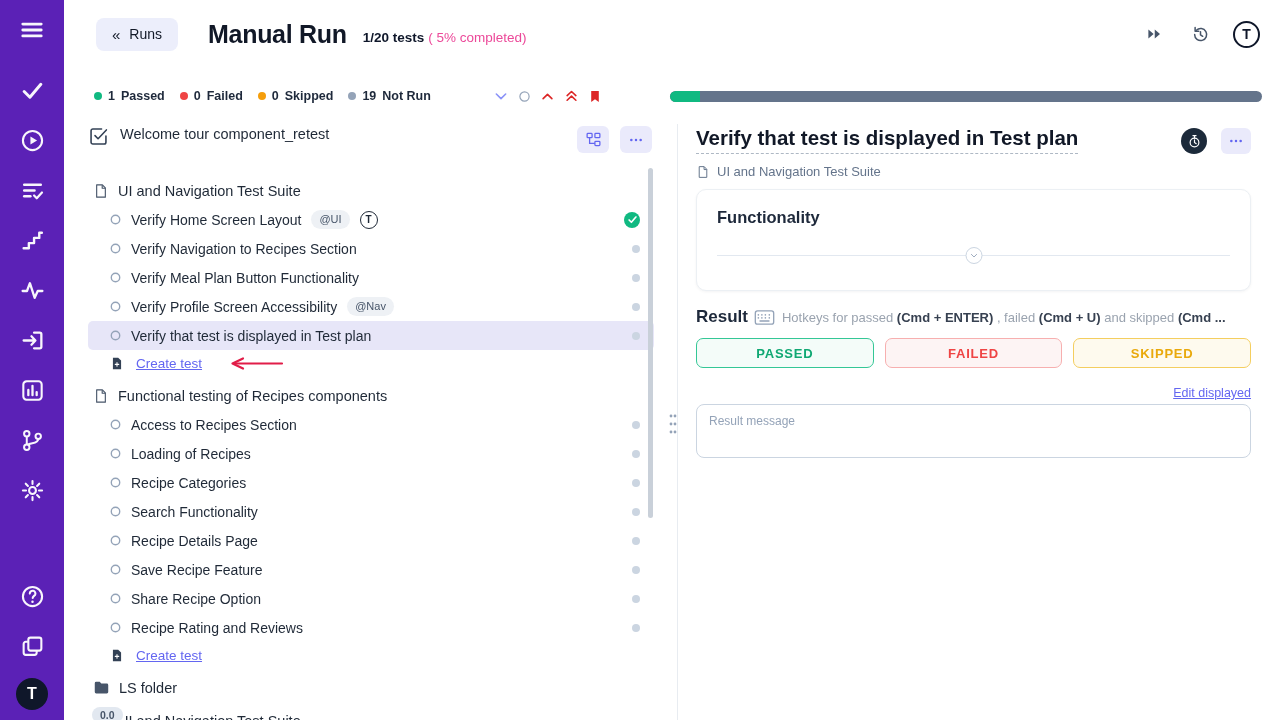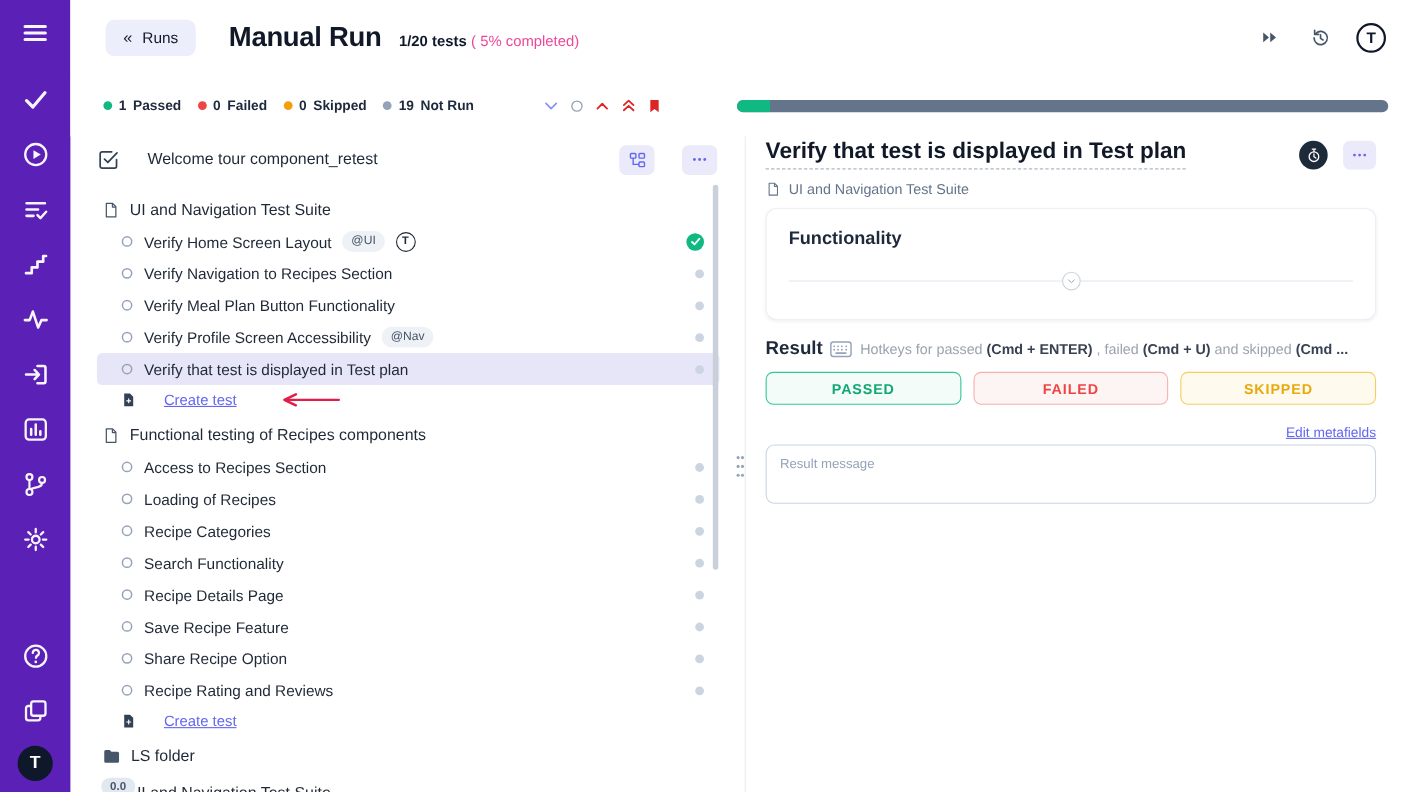--- a/index.html
+++ b/index.html
@@ -39,36 +39,36 @@
   .sr-icons{display:flex;align-items:center;gap:9px;margin-left:62px}
   .sr-icon{display:flex;align-items:center;justify-content:center;cursor:pointer}
   .progress{flex:1;height:11px;background:#64748B;border-radius:6px;margin-left:68px;overflow:hidden}
   .progress-fill{height:100%;background:#10B981;border-radius:6px 0 0 6px}
 
   
   .content{flex:1;display:flex;min-height:0}
 
   
   .tree-panel{width:604px;padding:2px 0 0 24px;position:relative;overflow:hidden;display:flex;flex-direction:column}
-  .panel-header{display:flex;align-items:center;gap:25px;height:38px;padding-right:16px}
+  .panel-header{display:flex;align-items:flex-start;gap:11px;height:38px;padding-right:16px}
   .panel-title{font-size:14.5px;color:#1F2937}
   .mini-btn{width:32px;height:27px;border-radius:6px;background:#EAEAFB;display:flex;align-items:center;justify-content:center}
   .tree{margin-top:12px;flex:1;overflow:hidden;padding-right:0}
   .suite-row{display:flex;align-items:center;gap:9px;height:29px;font-size:14.5px;color:#1F2937;padding-left:5px;cursor:pointer}
   .suite-row.gap-top{margin-top:4px}
   .suite-label{white-space:nowrap}
   .test-row{display:flex;align-items:center;gap:10px;height:29px;padding:0 14px 0 22px;margin-right:14px;font-size:14px;color:#1F2937;border-radius:5px;cursor:pointer}
   .test-row.selected{background:#E7E6F8}
   .test-label{white-space:nowrap}
   .row-spacer{flex:1}
   .tag{background:#EEF1F5;color:#475569;font-size:11px;line-height:1;padding:4px 8px;border-radius:10px;font-weight:500}
   .t-mini{width:18px;height:18px;border-radius:50%;border:1.7px solid #1F2937;color:#1F2937;font-size:10px;font-weight:800;display:flex;align-items:center;justify-content:center}
   .status-dot{width:8px;height:8px;border-radius:50%;background:#CBD5E1;flex-shrink:0}
   .status-pass{width:16px;height:16px;border-radius:50%;background:#10B981;display:flex;align-items:center;justify-content:center;flex-shrink:0}
-  .create-row{display:flex;align-items:center;gap:25px;height:27px;padding-left:22px}
+  .create-row{display:flex;align-items:center;gap:12px;height:27px;padding-left:22px}
   .create-link{color:#6366F1;font-size:13.5px;text-decoration:underline}
   .arrow{margin-left:14px;display:flex;align-items:center}
   .tree-ico{display:flex;align-items:center;justify-content:center;flex-shrink:0}
   .scrollbar-thumb{position:absolute;right:15px;top:44px;width:5px;height:350px;background:#C9D0D9;border-radius:3px;cursor:pointer}
   .version-pill{position:absolute;left:28px;bottom:-3px;background:#E2E8F0;color:#475569;font-size:10.5px;font-weight:700;padding:2px 8px;border-radius:9px}
 
   
   .splitter{width:10px;position:relative;border-right:1px solid #E8ECF1;cursor:col-resize}
   .grip{position:absolute;top:288px;left:50%;transform:translateX(-50%)}
 
@@ -553,18 +553,18 @@
                 <path d="M5 6.5h.01M9 6.5h.01M13 6.5h.01M17.5 6.5h.01M5 10h.01M9 10h.01M13 10h.01M17.5 10h.01M7 13.5h10" stroke="#94A3B8" stroke-width="1.9" stroke-linecap="round"></path>
               </svg>
             </span>
           <span class="hotkeys"><span>Hotkeys for passed </span><b>(Cmd + ENTER)</b><span> , failed </span><b>(Cmd + U)</b><span> and skipped </span><b>(Cmd ...</b></span>
         </div>
         <div class="result-buttons">
             <button class="rbtn passed">PASSED</button>
             <button class="rbtn failed">FAILED</button>
             <button class="rbtn skipped">SKIPPED</button>
           </div>
-        <a class="edit-meta">Edit metafields</a>
+        <a class="edit-meta">Edit displayed</a>
         <textarea class="result-msg" placeholder="Result message" style=""></textarea>
       </section>
     </div>
   </div>
 </div>
 
 </body></html>

